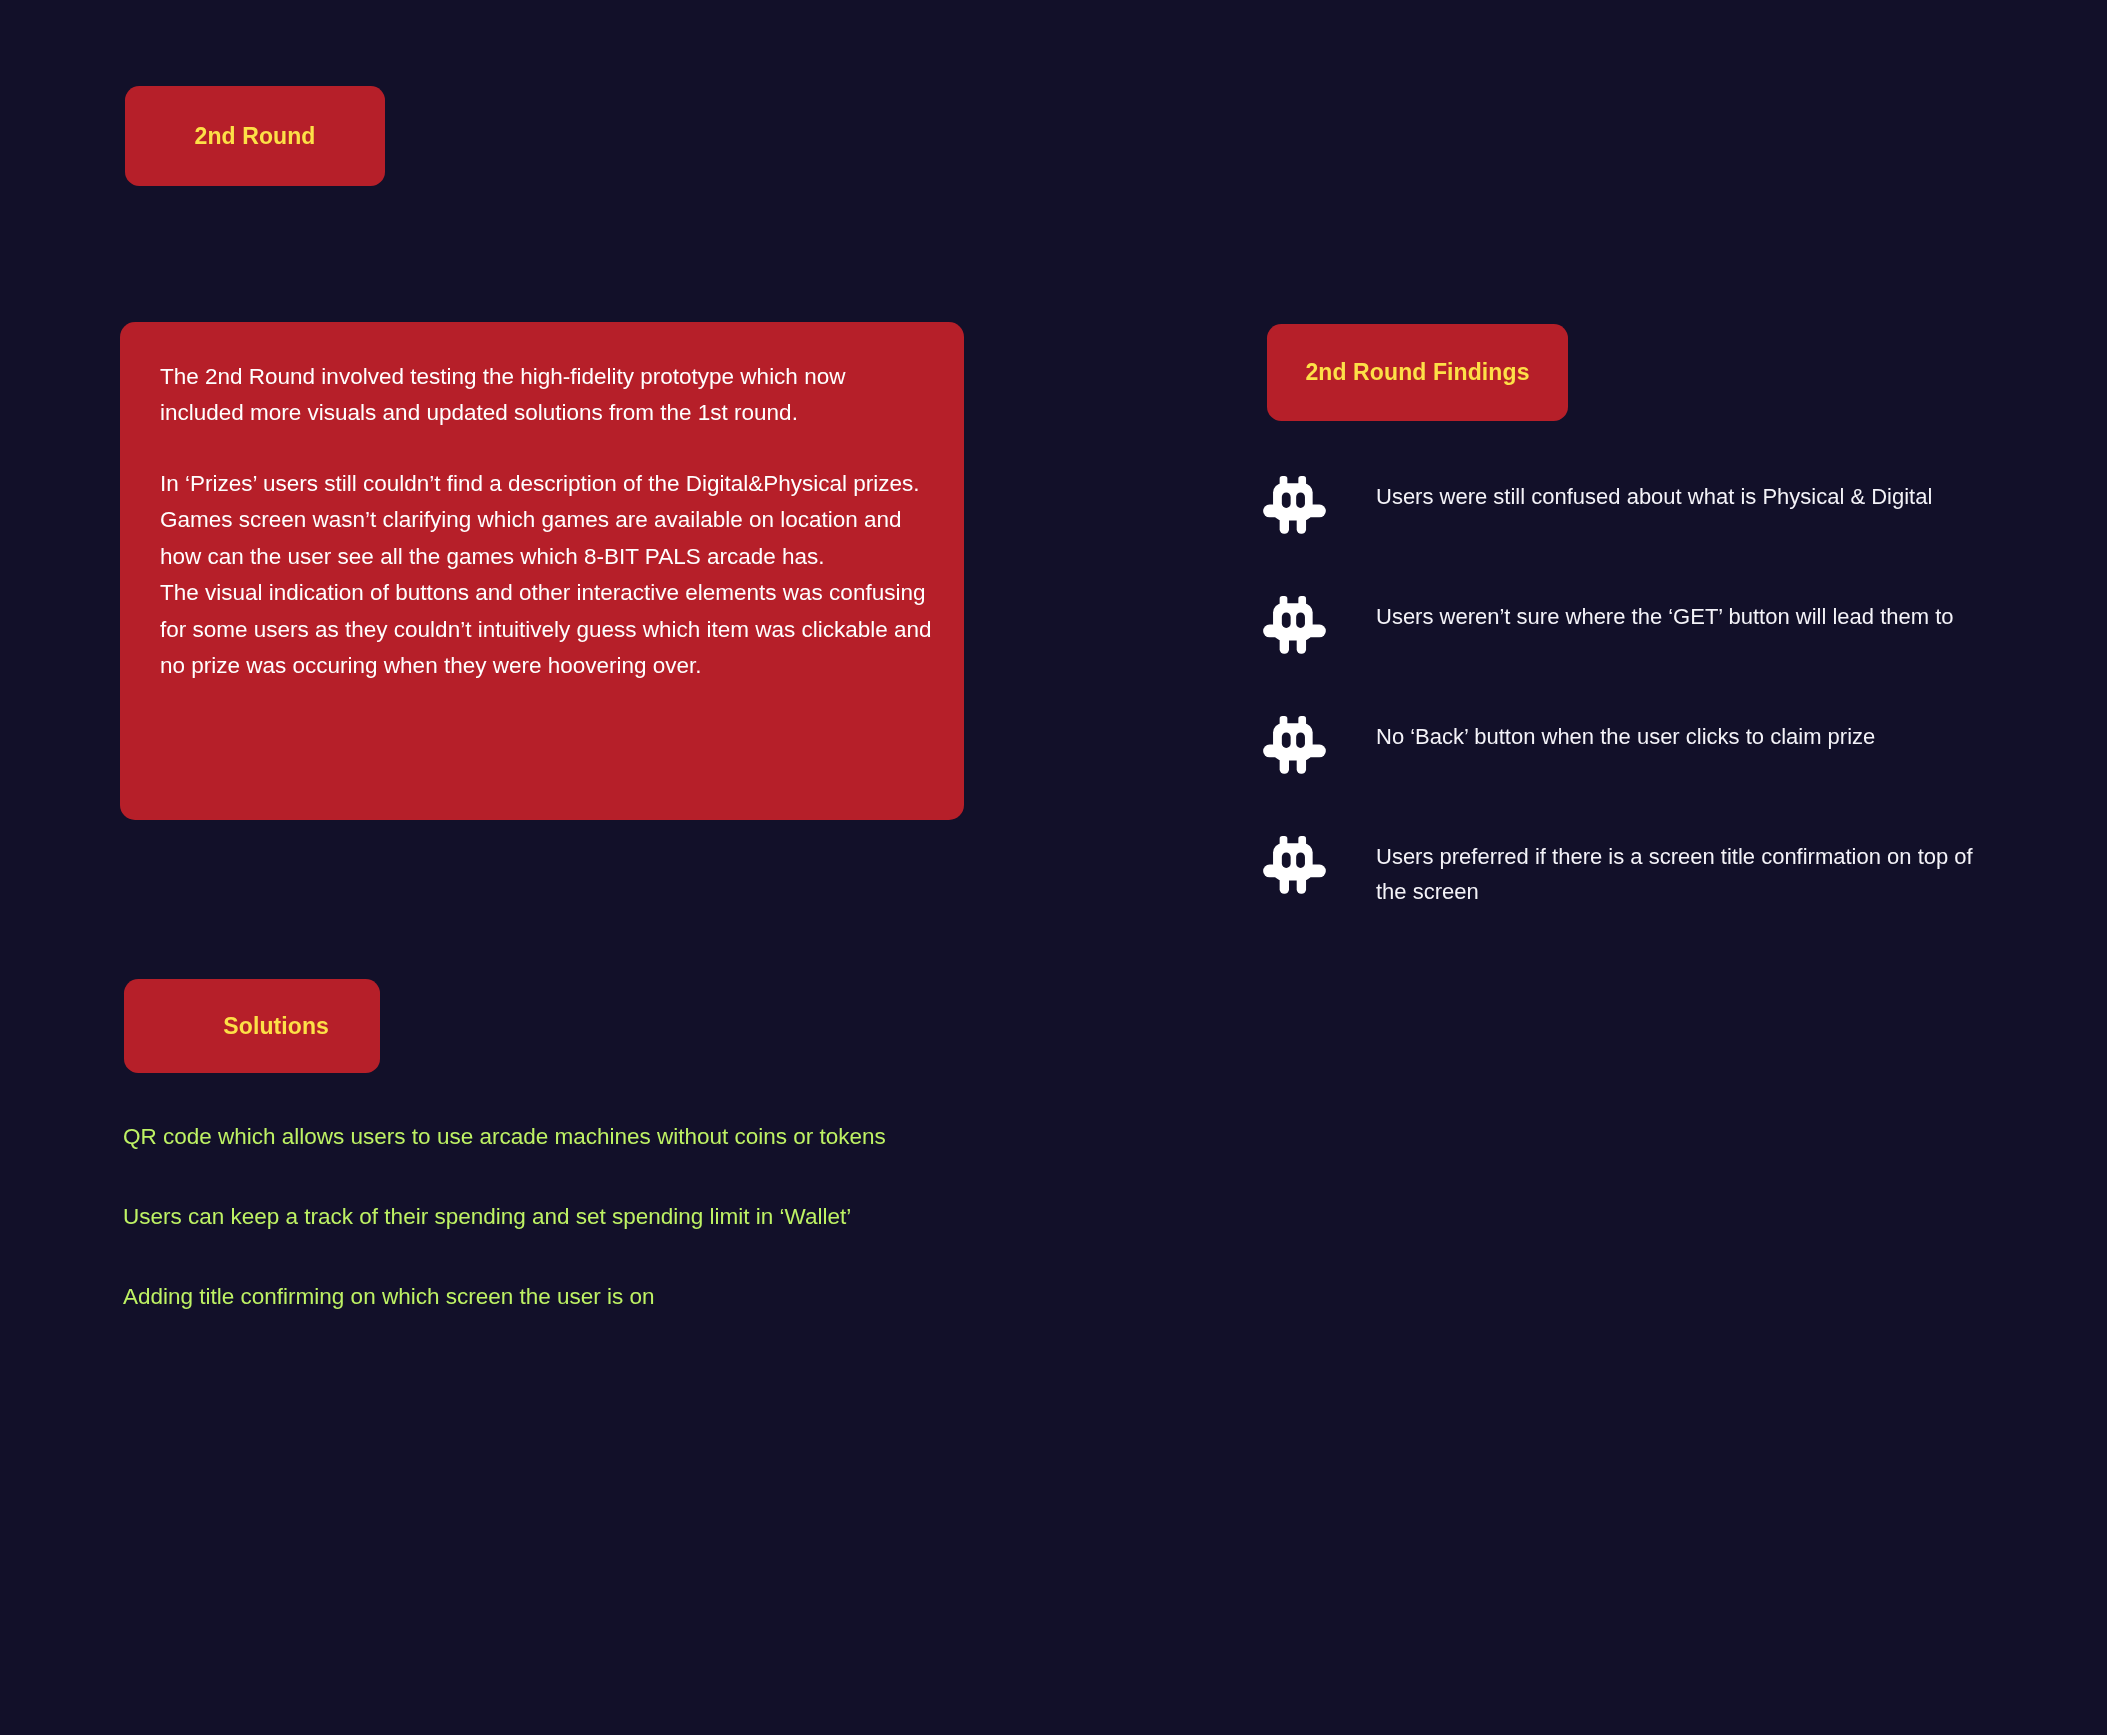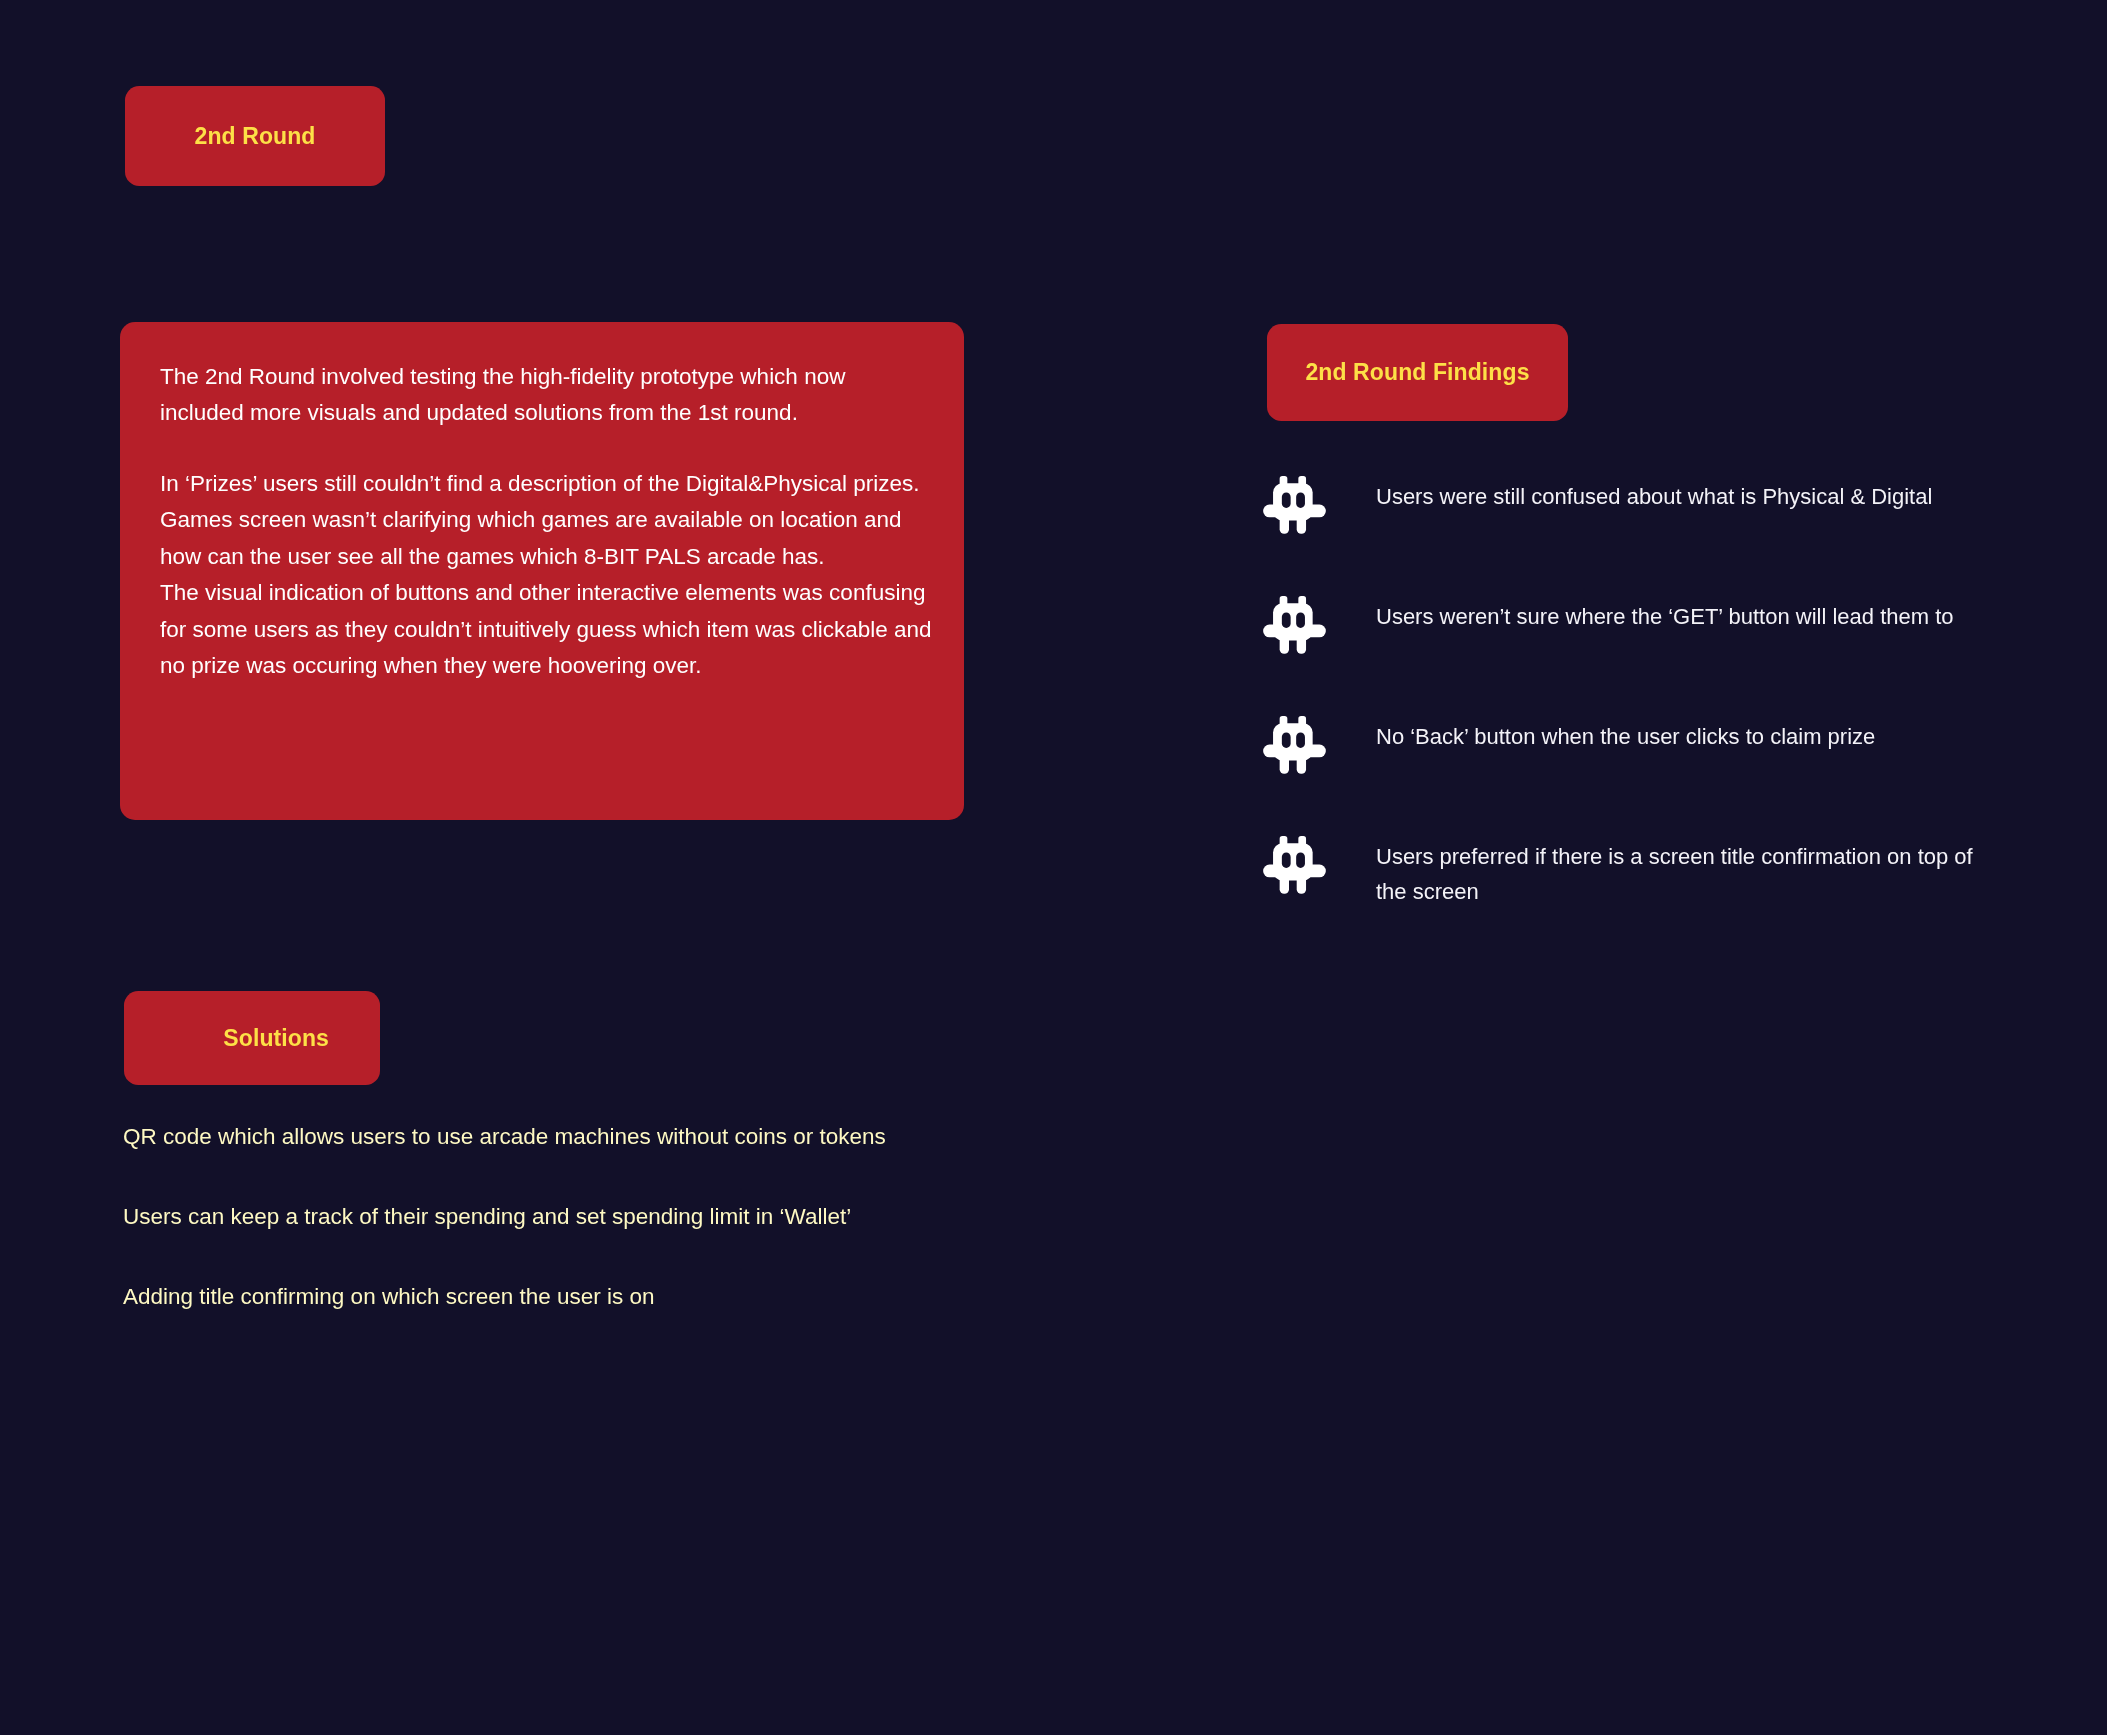--- a/index.html
+++ b/index.html
@@ -50,21 +50,20 @@
   }
 
   #btn-solutions {
     left: 124px;
     top: 979px;
     width: 256px;
     height: 94px;
     justify-content: flex-end;
     padding-right: 51px;
     font-size: 23px;
-    margin-top: 12px;
   }
 
   
   #summary-card {
     position: absolute;
     left: 120px;
     top: 322px;
     width: 844px;
     height: 498px;
     background: #b61f29;
@@ -115,21 +114,21 @@
 
   
   #solutions-list {
     position: absolute;
     left: 123px;
     top: 1120px;
     width: 1098px;
   }
 
   .solution-item {
-    color: #fef9c3;
+    color: #bef264;
     font-size: 22.5px;
     line-height: 1.5;
     margin-bottom: 46px;
   }
   .solution-item:last-child { margin-bottom: 16px; }
 </style>
 </head>
 <body>
 
 <div class="page">

